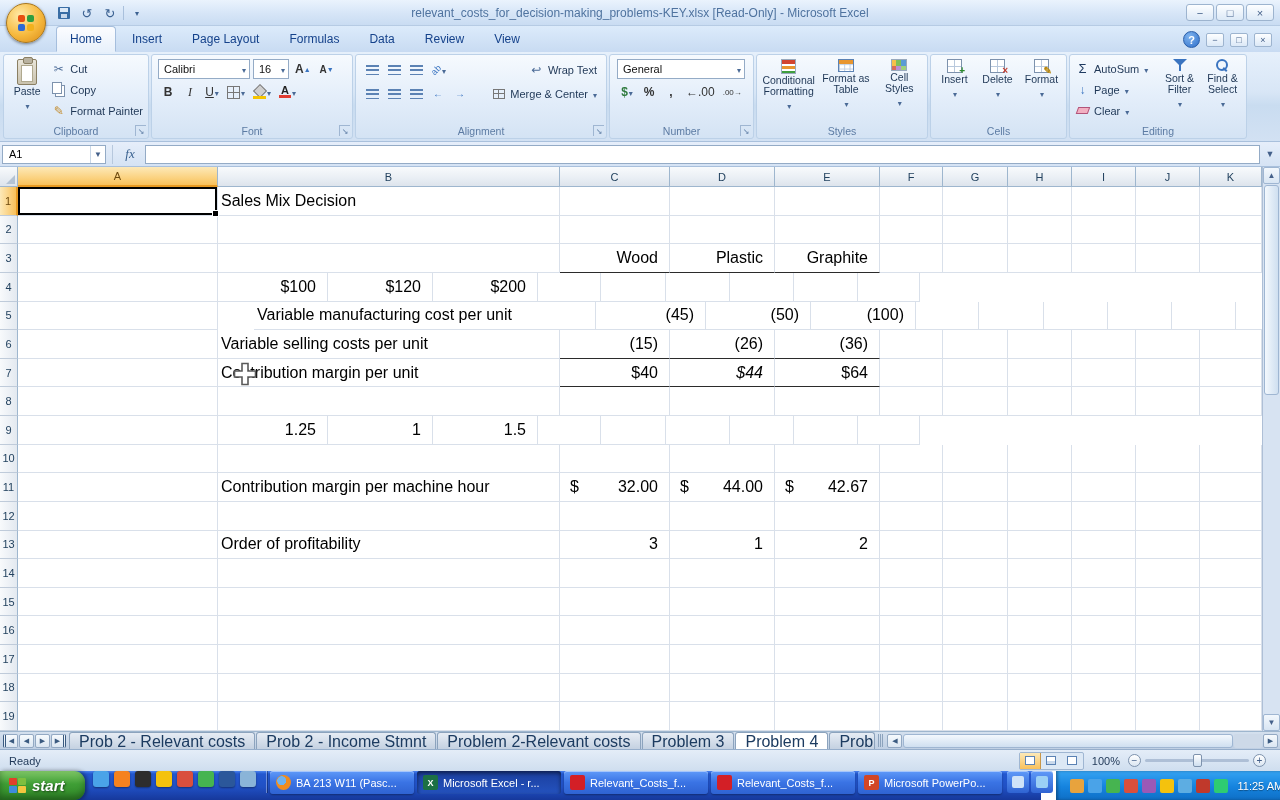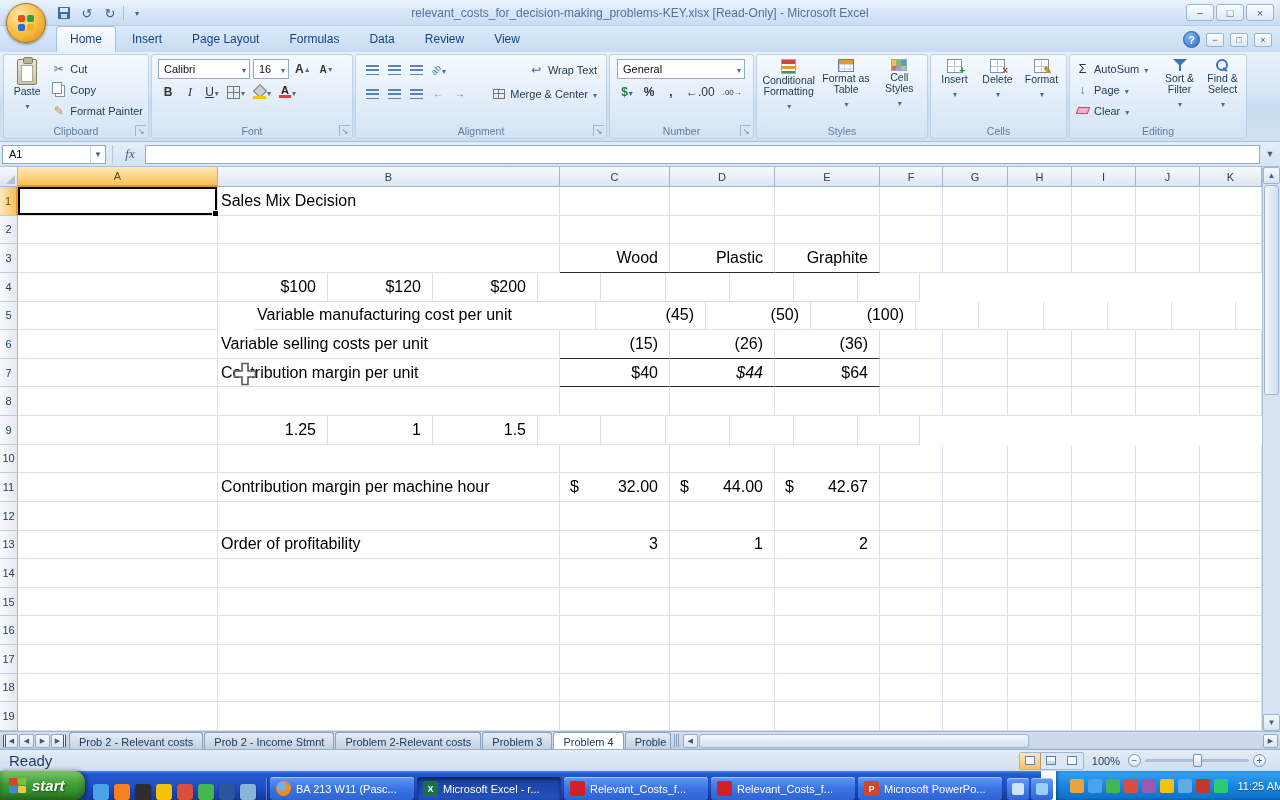--- a/index.html
+++ b/index.html
@@ -138,51 +138,51 @@
   #vthumb{height:210px;margin:1px;background:linear-gradient(90deg,#f3f8fd,#cfdff0);border:1px solid #9fb6d2;border-radius:3px}
   #cursor-cross{position:absolute;left:233px;top:362px;z-index:50;pointer-events:none}
 
   
   #sheetbar{position:absolute;left:0;top:731px;width:1280px;height:18px;
     background:linear-gradient(#d4e0ee,#bfcfe3);display:flex;align-items:stretch;border-top:1px solid #9eb6ce}
   #tabnav{display:flex;gap:1px;padding:1px 3px;align-items:center}
   .nb{width:15px;height:14px;background:linear-gradient(#f6fafd,#dbe6f2);border:1px solid #93a9c3;border-radius:2px;
     font-size:7px;color:#3a5a80;display:flex;align-items:center;justify-content:center}
   #sheet-tabs{display:flex;align-items:stretch}
-  .stab{padding:2px 9px 0;font-size:11px;color:#1c3b60;background:linear-gradient(#e6ecf4,#c4d1e1);
+  .stab{padding:2px 9px 0;font-size:16px;color:#1c3b60;background:linear-gradient(#e6ecf4,#c4d1e1);
     border:1px solid #8ca3bd;border-bottom:none;border-radius:3px 3px 0 0;margin-right:1px;display:flex;align-items:center;white-space:nowrap}
   .stab.active{background:#fff;font-weight:normal}
   .stab.clipped{max-width:46px;overflow:hidden}
   #tab-split{width:5px;margin:2px 2px;background:linear-gradient(90deg,#8ca3bd 1px,transparent 1px) 0 0/2px 100%}
   #hscroll{flex:1;display:flex;align-items:center;padding:1px 2px;gap:1px}
   #hthumb{width:330px;height:14px;background:linear-gradient(#f3f8fd,#cfdff0);border:1px solid #9fb6d2;border-radius:3px}
   #htrack{flex:1;height:14px;background:#cdd9e8;border-radius:2px}
 
   
   #statusbar{position:absolute;left:0;top:749px;width:1280px;height:22px;
     background:linear-gradient(#e4edf8,#cfdeef);border-top:1px solid #96aecb;display:flex;align-items:center}
-  #status-mode{padding-left:9px;font-size:15px;color:#1f3756}
+  #status-mode{padding-left:9px;font-size:11px;color:#1f3756}
   #status-right{margin-left:auto;display:flex;align-items:center;gap:8px;padding-right:14px}
   #view-group{display:flex;border:1px solid #9fb6d2;border-radius:2px;background:#dce8f5}
   .view-btn{width:21px;height:16px;display:flex;align-items:center;justify-content:center}
   .view-btn.active{background:linear-gradient(#fde9b8,#f8c05a);border-right:1px solid #c89648}
   .view-ic{width:10px;height:9px;border:1px solid #5b82b4;background:#fff}
   .view-ic.pl{background:linear-gradient(#fff 60%,#c9d9ec 60%)}
   .view-ic.pb{background:linear-gradient(90deg,#fff 45%,#8fb4dd 45% 55%,#fff 55%)}
   #zoom-label{font-size:11px;color:#1f3756}
   #zoom-slider{display:flex;align-items:center;gap:4px}
   .zbtn{width:13px;height:13px;border-radius:50%;border:1px solid #7d92ad;background:linear-gradient(#fff,#dbe6f2);
     font-size:10px;line-height:10px;color:#44608a;display:flex;align-items:center;justify-content:center}
   #ztrack{width:104px;height:3px;background:#aebfd6;position:relative;border-radius:2px}
   #ztick{position:absolute;left:50%;top:-3px;width:1px;height:9px;background:#7d92ad}
   #zthumb{position:absolute;left:48px;top:-5px;width:9px;height:13px;background:linear-gradient(#fff,#cfdff0);
     border:1px solid #7d92ad;border-radius:2px}
 
   
-  #taskbar{position:absolute;left:0;top:771px;width:1041px;height:29px;display:flex;align-items:flex-end;
+  #taskbar{position:absolute;left:0;top:771px;width:1041px;height:29px;display:flex;align-items:flex-start;
     background:linear-gradient(#4a82ee,#2358d0 10%,#2050c4 55%,#16389b)}
   #start-btn{height:29px;padding:0 20px 0 9px;border-radius:0 11px 11px 0;flex:none;
     background:linear-gradient(#7fc766,#3f9e35 45%,#2f8827);display:flex;align-items:center;gap:6px;
     box-shadow:inset 0 -4px 7px rgba(0,0,0,.3),2px 0 4px rgba(0,0,0,.45);
     color:#fff;font-weight:bold;font-style:italic;font-size:15px;text-shadow:1px 1px 2px rgba(0,0,0,.5)}
   .win-flag{width:17px;height:15px;display:grid;grid-template-columns:8px 8px;grid-template-rows:7px 7px;gap:1px}
   .win-flag span{border-radius:1px}
   #quick-launch{display:flex;align-items:center;gap:5px;padding:0 8px;flex:none}
   .ql-ic{width:16px;height:16px;border-radius:3px;box-shadow:0 1px 2px rgba(0,0,0,.4)}
   .tb-sep{width:1px;height:22px;background:rgba(255,255,255,.35);box-shadow:1px 0 0 rgba(0,0,0,.3);margin:0 2px;flex:none}

